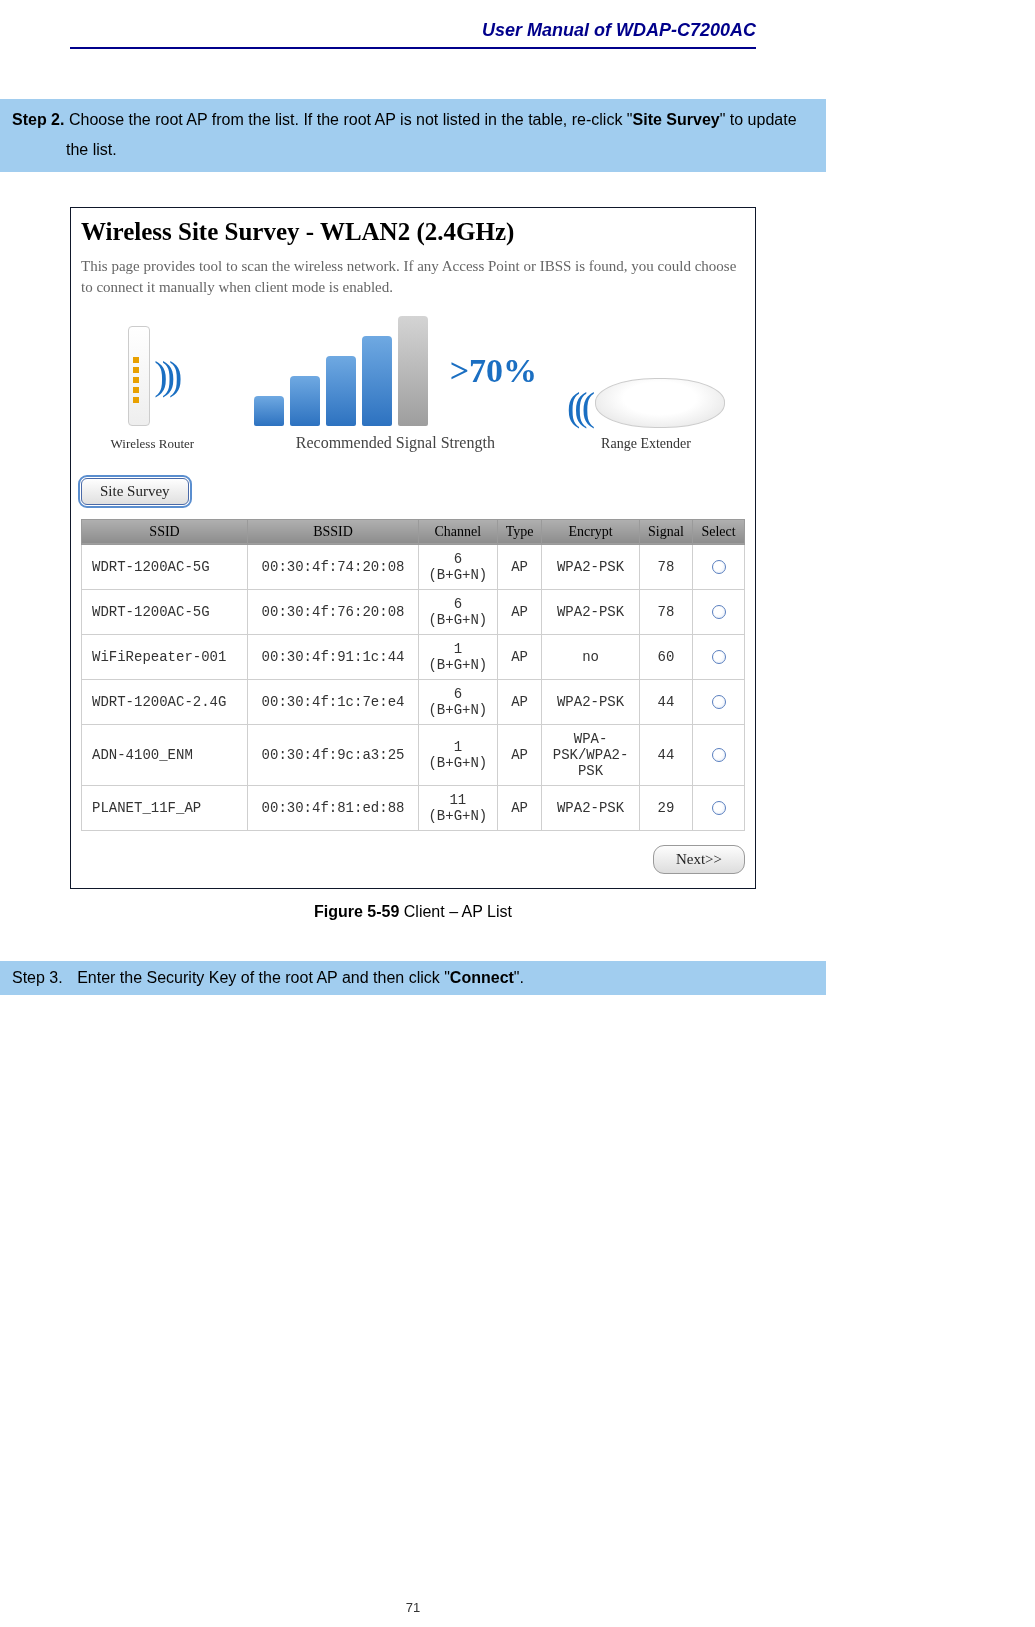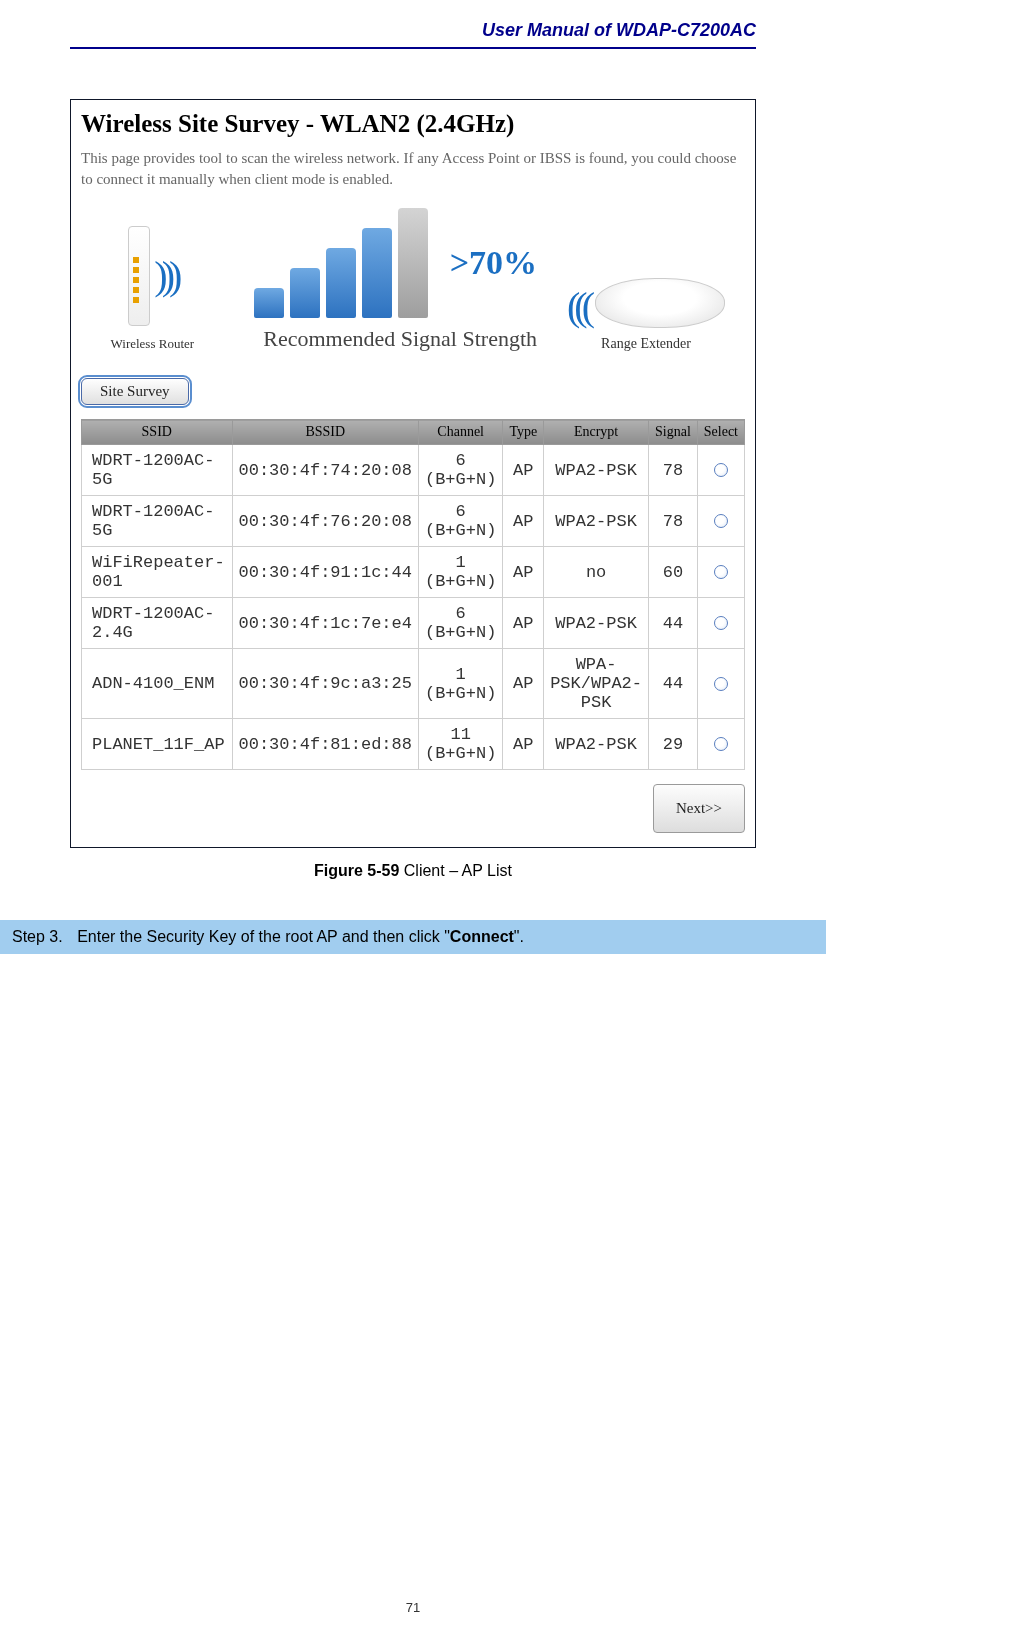--- a/index.html
+++ b/index.html
@@ -132,21 +132,21 @@
   .signal-pct {
     font-family: "Times New Roman", Times, serif;
     color: #1b6fc2;
     font-weight: bold;
     font-size: 34px;
     display: inline-block;
     vertical-align: middle;
     margin-left: 22px;
     align-self: center;
   }
-  .signal-label { font-family:"Times New Roman",serif; font-size:22px; color:#444; margin-top:8px;text-align:right;}
+  .signal-label { font-family:"Times New Roman",serif; font-size:16px; color:#444; margin-top:8px;}
   .extender-block {
     text-align: center;
     margin-left: auto;
     margin-right: 20px;
   }
   .extender-disc {
     width: 130px; height: 50px; border-radius: 60px/24px;
     background: radial-gradient(ellipse at 50% 40%, #fff 40%, #ddd 100%);
     border: 1px solid #ccc;
     margin-bottom: 8px;
@@ -180,21 +180,21 @@
     border: 1px solid #9a9a9a;
     padding: 4px 6px;
     font-family: "Times New Roman", serif;
   }
   table.aplist td {
     border: 1px solid #cfcfcf;
     padding: 6px 6px;
     text-align: center;
     color: #333;
     font-family: "Courier New", monospace;
-    font-size: 17px;
+    font-size: 14px;
   }
   table.aplist td.ssid { text-align: left; padding-left: 10px;}
   .radio {
     width: 14px; height: 14px; border: 1px solid #5a7fbf;
     border-radius: 50%; display: inline-block; vertical-align: middle;
     background: radial-gradient(circle at 40% 40%, #fff 40%, #dfe9f7 100%);
     position: relative;
   }
   .radio.selected::after{
     content:""; position:absolute; left:3px; top:3px;
@@ -204,22 +204,22 @@
   .radio.selected{
     outline: 1px dashed #777; outline-offset: 2px;
   }
   .next-btn {
     float: right;
     margin-top: 14px;
     margin-right: 0px;
     font-family: "Times New Roman", serif;
     background: linear-gradient(#fdfdfd,#dddddd);
     border: 1px solid #9a9a9a;
-    border-radius: 4px;
-    padding: 15px 22px;
+    border-radius: 11px;
+    padding: 5px 22px;
     font-size: 15px;
     color: #222;
   }
   .clearfix::after{content:"";display:block;clear:both;}
   .figure-caption {
     text-align: center;
     font-size: 16px;
     margin: 14px 0 40px 0;
   }
   .figure-caption .bold { font-weight: bold; }
@@ -243,20 +243,27 @@
 </style>
 </head>
 <body>
 
 <div class="page">
 
   <div class="header">
     <span>User Manual of WDAP-C7200AC</span>
   </div>
 
+  <div class="step-block">
+    <div class="step2-inner">
+      <span class="step-label">Step 2.</span>
+      <span class="step-text">Choose the root AP from the list. If the root AP is not listed in the table, re-click "</span><span class="strong">Site Survey</span><span>" to update</span><br>
+      <span style="margin-left:60px;">the list.</span>
+    </div>
+  </div>
 
   <div class="figure-wrap clearfix">
     <div class="fig-title">Wireless Site Survey - WLAN2 (2.4GHz)</div>
     <div class="fig-desc">This page provides tool to scan the wireless network. If any Access Point or IBSS is found, you could choose to connect it manually when client mode is enabled.</div>
 
     <div class="diagram-row">
       <div class="router-block">
         <div class="router-img">
           <div class="router-device"></div>
           <span class="waves-right">)))</span>

